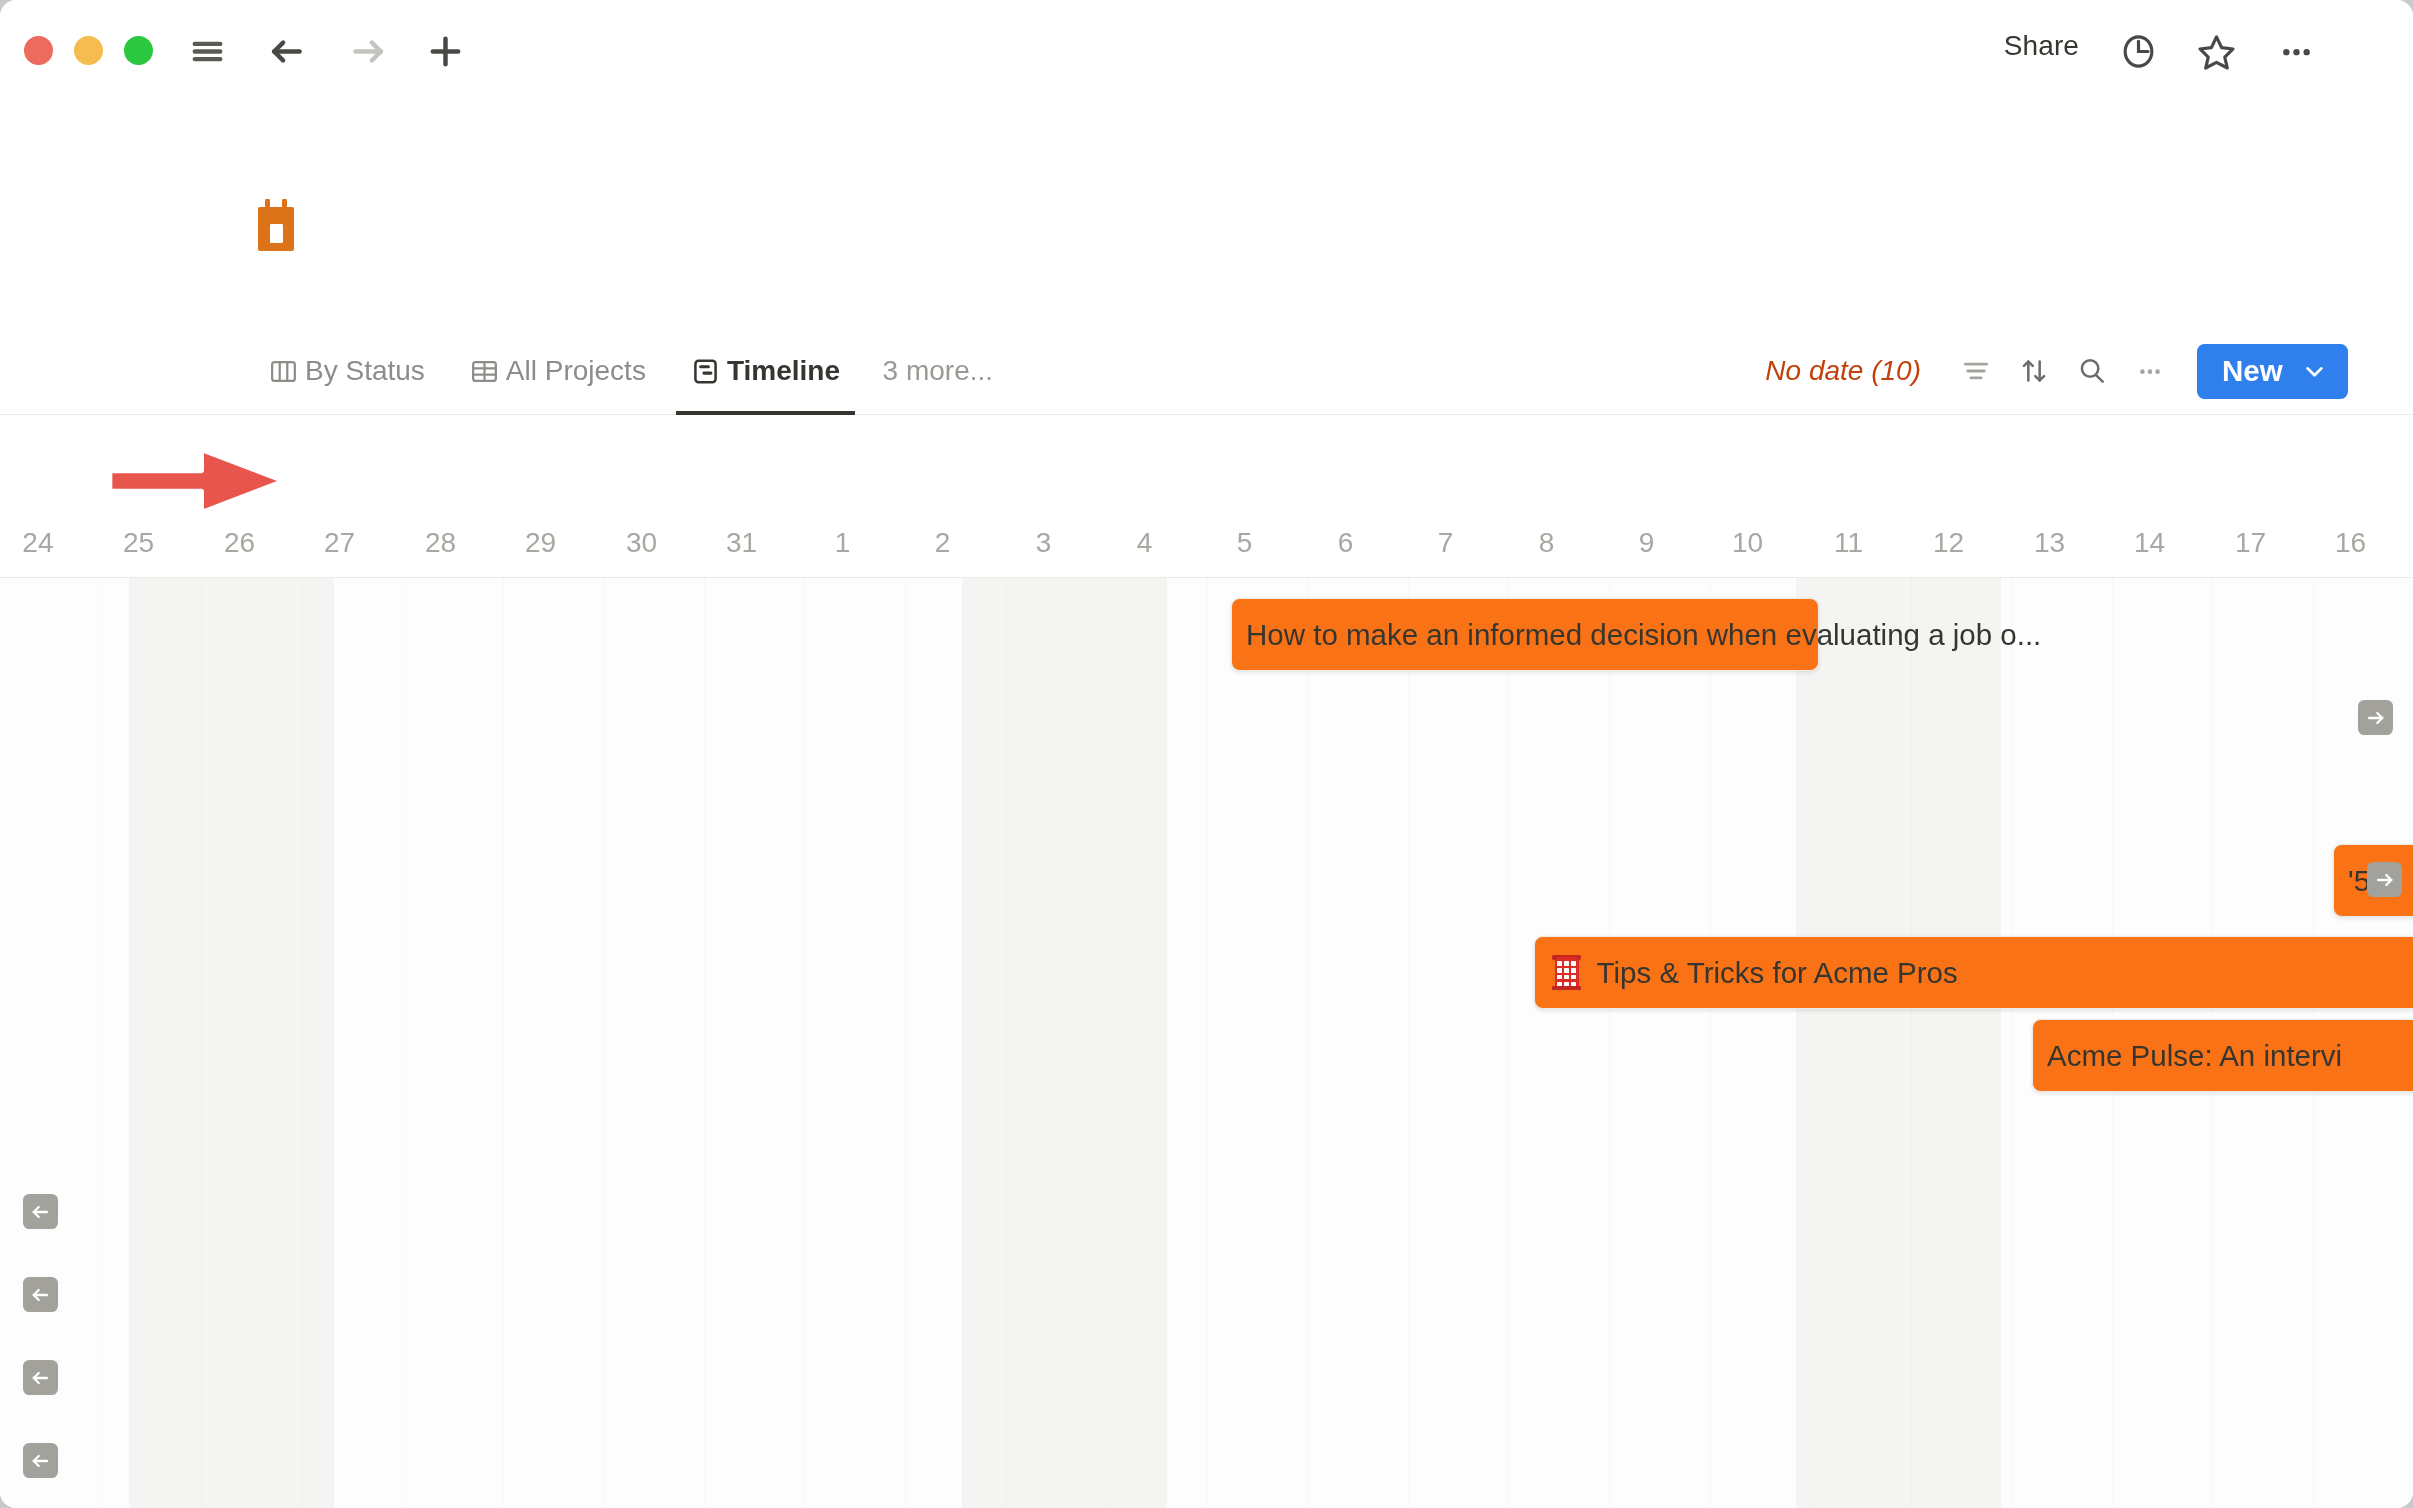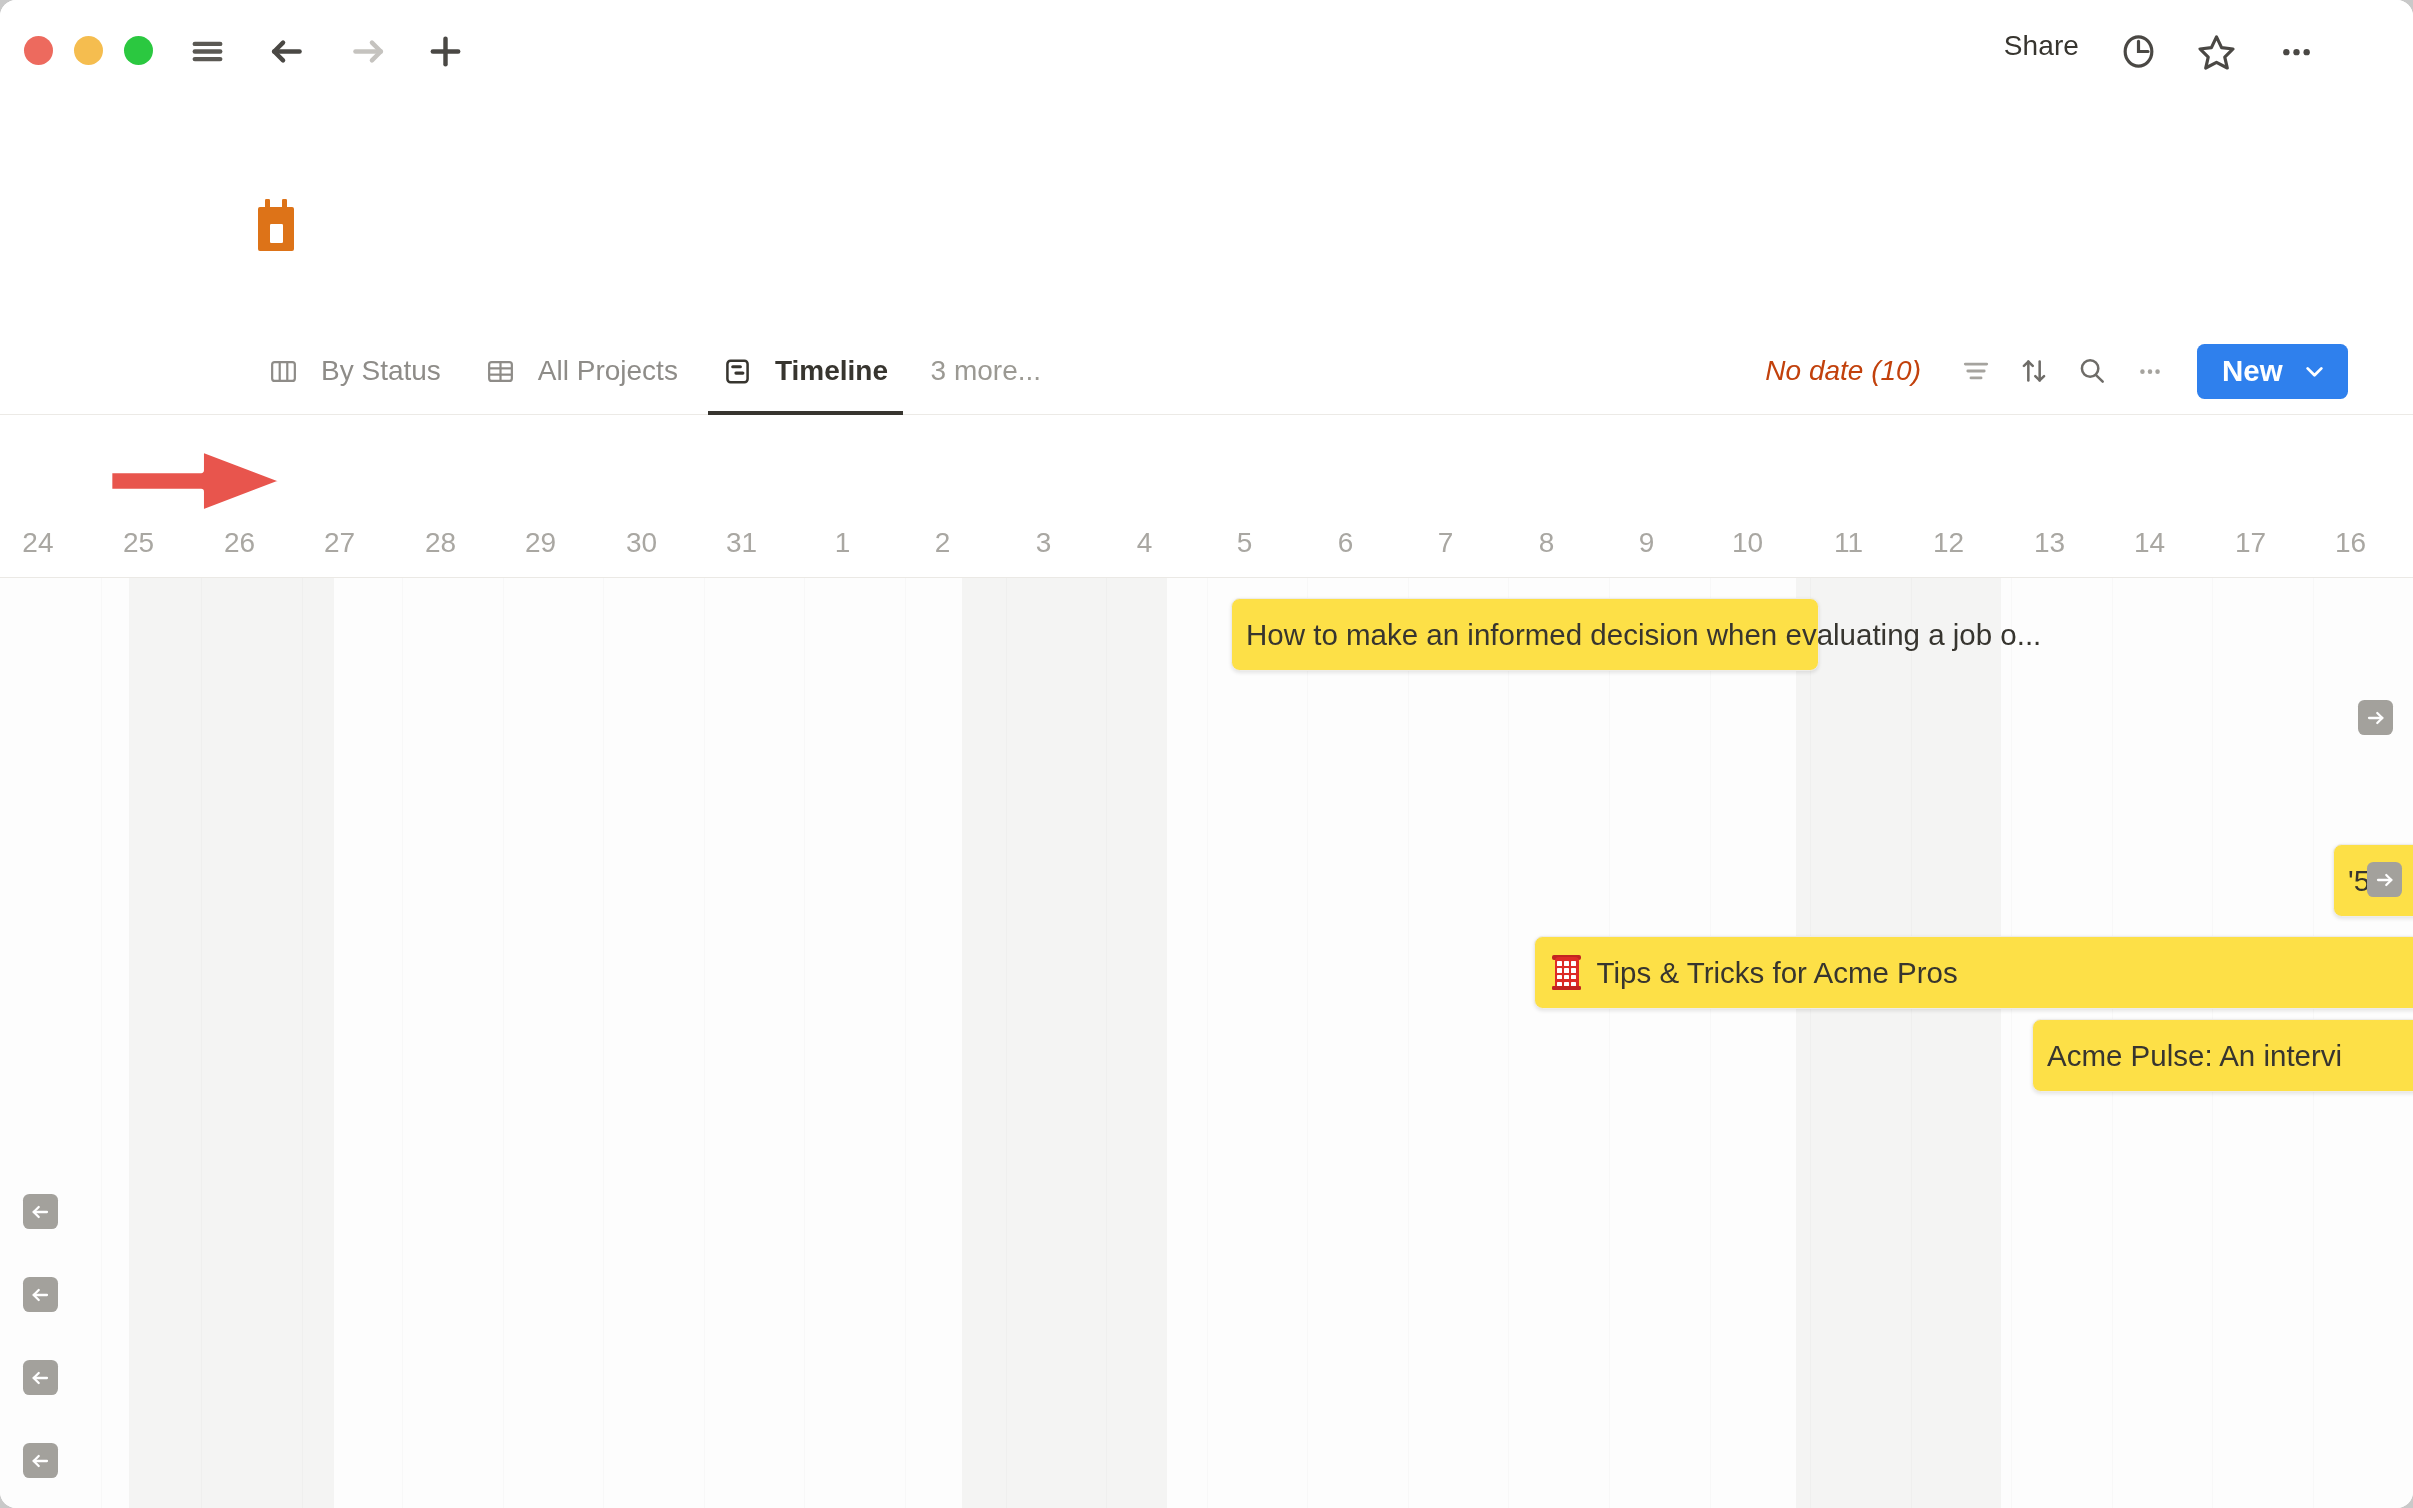--- a/index.html
+++ b/index.html
@@ -73,21 +73,21 @@
     line-height: 1;
   }
 
   
   #tabs-row {
     position: absolute; left: 0; top: 327px; width: 2413px; height: 88px;
     border-bottom: 1.3px solid #eceae6;
   }
   #tabs { position: absolute; left: 254px; top: 0; display: flex; align-items: center; height: 88px; }
   .tab {
-    display: flex; align-items: center; gap: 23px;
+    display: flex; align-items: center; gap: 7px;
     height: 88px; padding: 0 15px; margin-right: 15px;
     font-size: 28px; color: #8e8c88; position: relative; white-space: nowrap;
   }
   .tab .tab-ico { width: 29px; height: 29px; display:block; }
   .tab.active { color: #37352f; font-weight: 700; }
   .tab.active::after {
     content:""; position:absolute; left:0; right:0; bottom:0; height: 3.8px; background:#37352f;
   }
   #tab-more { font-size: 28px; color: #9b9993; padding: 0 12.6px; white-space: nowrap; }
 
@@ -146,21 +146,21 @@
   #grid {
     position: absolute; left: 0; top: 578px; width: 2413px; height: 930px;
     background: #fdfdfd; overflow: hidden;
   }
   .weekend { position: absolute; top: 0; height: 930px; width: 205px; background: #f4f4f3; }
   .vline { position:absolute; top:0; height:930px; width:1.3px; background: rgba(0,0,0,0.018); }
 
   
   .card {
     position: absolute; height: 73px;
-    background: #fde047; border: 1.3px solid #eeecE8; border-radius: 8.8px;
+    background: #f97316; border: 1.3px solid #eeecE8; border-radius: 8.8px;
     box-shadow: 0 1.3px 3.8px rgba(15,15,15,0.10);
     display: flex; align-items: center; padding: 0 14px; gap: 12.6px;
     font-size: 29.5px; color: #37352f; white-space: nowrap; overflow: visible;
   }
   .card .ctext { line-height: 1; }
   .card-emoji { width: 35px; height: 35px; flex:none; position: relative; }
 
   
   .tel { position:absolute; inset:0; }
   .tel .frame { position:absolute; left:5.7px; top:1.9px; width:24px; height:33px; background:#dd2b26; border-radius:3.8px 3.8px 1.3px 1.3px; }

